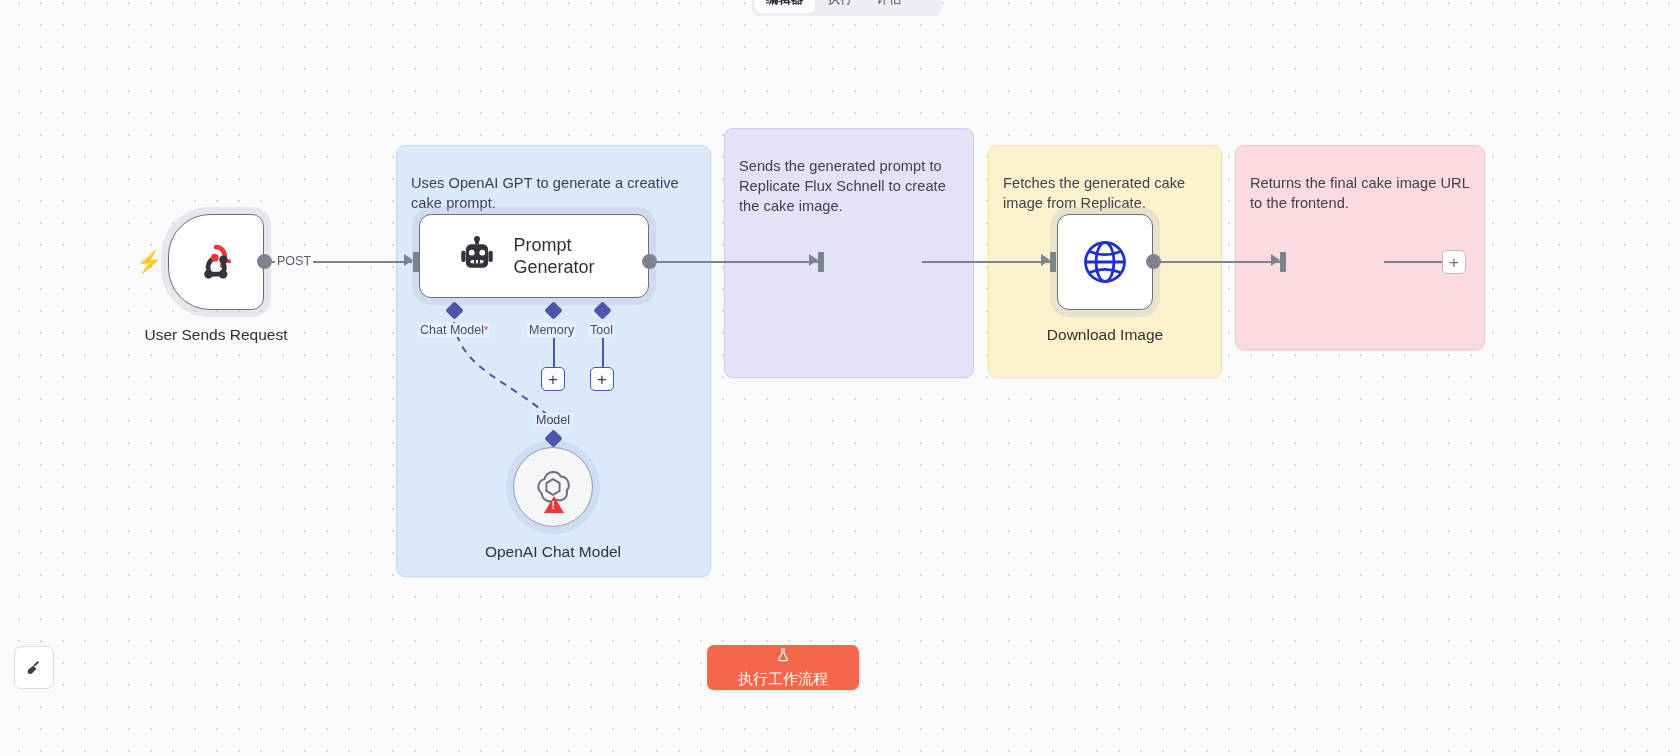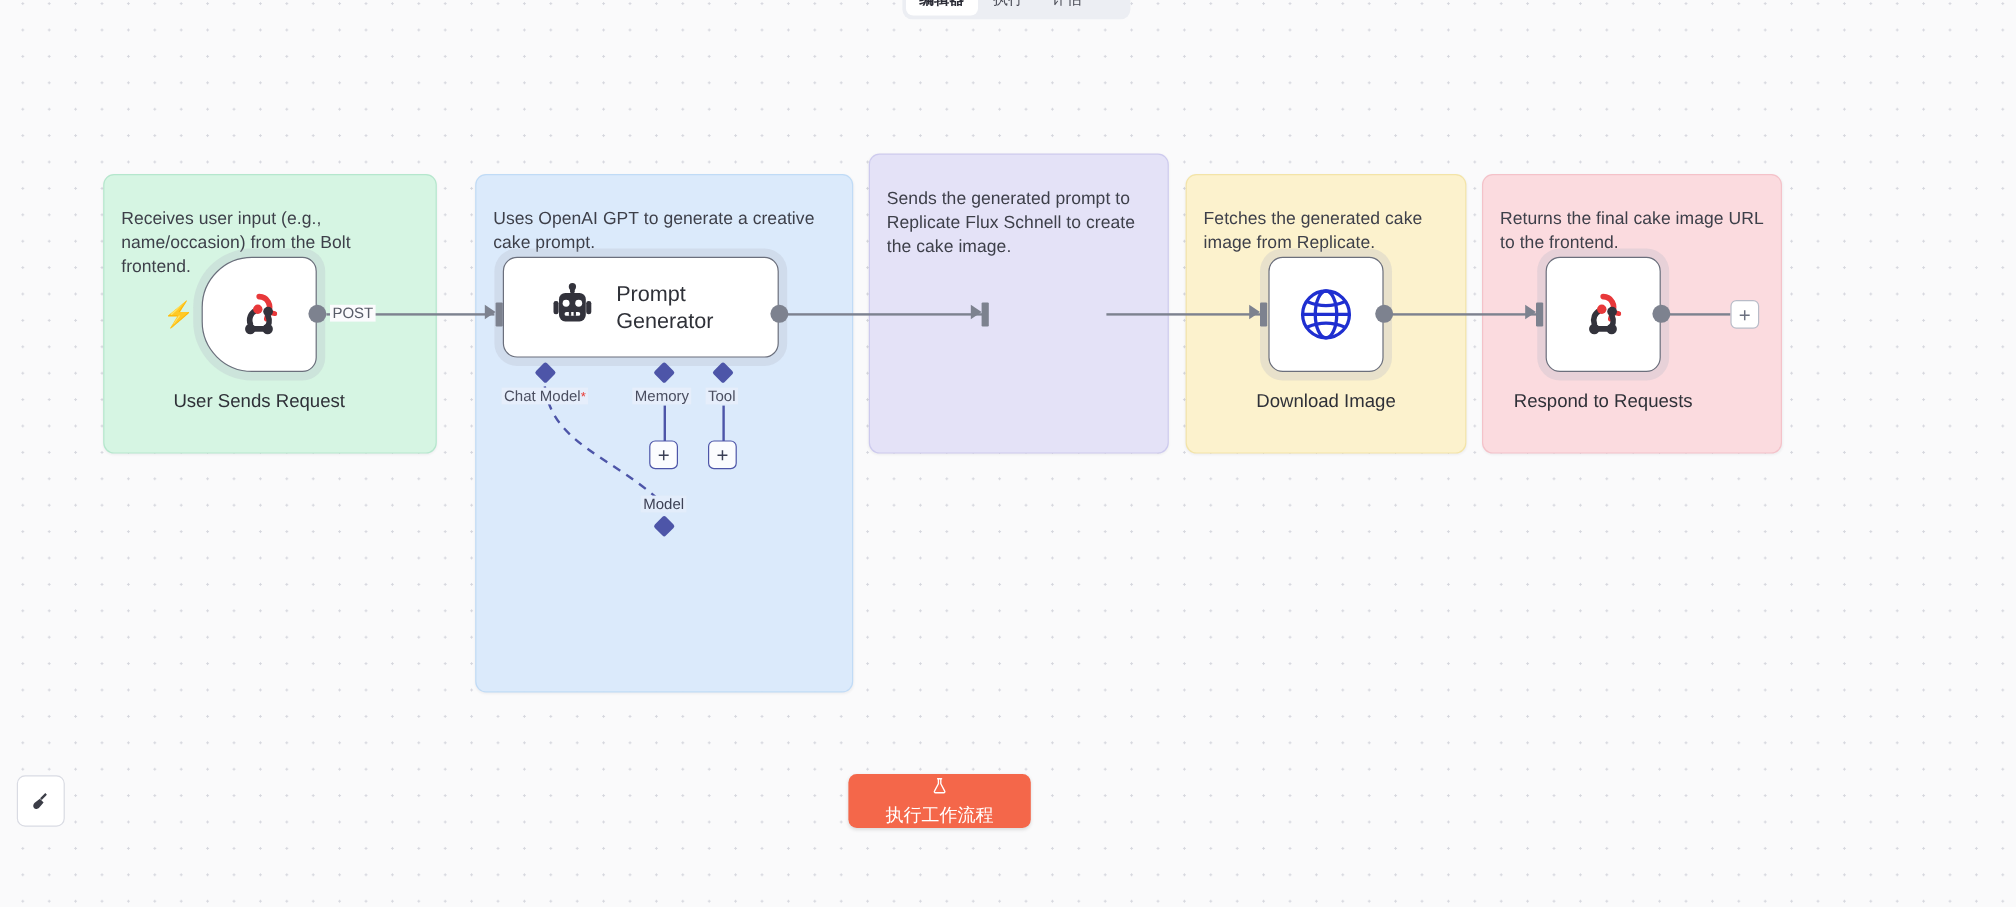--- a/index.html
+++ b/index.html
@@ -234,37 +234,34 @@
 <body>
 
 <div id="canvas">
 
   <div id="tabbar">
     <div class="tab active">编辑器</div>
     <div class="tab">执行</div>
     <div class="tab">评估</div>
   </div>
 
-  <div class="sticky" style="left:86px; top:145px; width:278px; height:233px; background:#d6f5e3; border-color:#b5e7cd;">
-    <div class="note-text">Receives user input (e.g., name/occasion) from the Bolt frontend.</div>
-  </div>
 
   <div class="sticky" style="left:396px; top:145px; width:315px; height:432px; background:#dbeafb; border-color:#c0dbf6;">
     <div class="note-text">Uses OpenAI GPT to generate a creative cake prompt.</div>
   </div>
 
   <div class="sticky" style="left:724px; top:128px; width:250px; height:250px; background:#e4e2f7; border-color:#cdcaee;">
     <div class="note-text">Sends the generated prompt to Replicate Flux Schnell to create the cake image.</div>
   </div>
 
   <div class="sticky" style="left:988px; top:145px; width:234px; height:233px; background:#fcf2cd; border-color:#f3e4a8;">
     <div class="note-text">Fetches the generated cake image from Replicate.</div>
   </div>
 
-  <div class="sticky" style="left:1235px; top:145px; width:250px; height:233px; background:#fbdbdf; border-color:#f4c2c9;">
+  <div class="sticky" style="left:1235px; top:145px; width:250px; height:205px; background:#fbdbdf; border-color:#f4c2c9;">
     <div class="note-text">Returns the final cake image URL to the frontend.</div>
   </div>
 
   <div class="wire" style="left:272px; top:261px; width:140px;"></div>
 
   <div class="wire" style="left:648px; top:261px; width:172px;"></div>
 
   <div class="wire" style="left:922px; top:261px; width:130px;"></div>
 
   <div class="wire" style="left:1152px; top:261px; width:130px;"></div>
@@ -330,20 +327,30 @@
   <div class="vwire" style="left:602px; top:338px; height:30px;"></div>
   <div class="plus-sq" style="left:590px; top:367px;">+</div>
 
   <svg style="position:absolute; left:430px; top:300px; width:180px; height:150px; z-index:7;">
     <path d="M24 22 C 30 70, 80 80, 123 120" stroke="#4d55a8" stroke-width="2" fill="none" stroke-dasharray="7 6"></path>
   </svg>
 
   <div class="wire-label" style="left:534px; top:413px; background:#e3edfb; color:#3d4155;">Model</div>
   <div class="diamond" style="left:547px; top:432px;"></div>
 
+  <div class="node" style="left:513px; top:447px;">
+    <div class="node-round">
+      <svg width="42" height="42" viewBox="0 0 64 64">
+        <path d="M32 9 c6 0 10 3 12 7 c5 0 9 3 11 8 c2 5 1 10 -2 13 c1 5 0 10 -4 13 c-4 3 -9 3 -13 1 c-3 3 -8 4 -13 2 c-5 -2 -8 -6 -8 -11 c-4 -3 -6 -8 -5 -13 c1 -5 5 -8 9 -9 c1 -6 7 -11 13 -11 z" fill="none" stroke="#6d6f78" stroke-width="3"></path>
+        <path d="M32 20 l10 6 v12 l-10 6 l-10 -6 v-12 z" fill="none" stroke="#6d6f78" stroke-width="3"></path>
+      </svg>
+      <div class="warn" style="left:30px; top:48px;"></div>
+    </div>
+    <div class="node-label" style="top:96px;">OpenAI Chat Model</div>
+  </div>
 
   <div class="arrow-in" style="left:809px; top:254px;"></div>
   <div class="bar-in" style="left:818px; top:252px;"></div>
 
 
   <div class="arrow-in" style="left:1041px; top:254px;"></div>
   <div class="bar-in" style="left:1050px; top:252px;"></div>
 
   <div class="node" style="left:1057px; top:214px;">
     <div class="node-box square">
@@ -355,39 +362,20 @@
         <path d="M13 45 q19 -8 38 0" fill="none" stroke="#1f2fd0" stroke-width="3.4"></path>
       </svg>
     </div>
     <div class="dot-out" style="left:89px; top:40px;"></div>
     <div class="node-label">Download Image</div>
   </div>
 
   <div class="arrow-in" style="left:1271px; top:254px;"></div>
   <div class="bar-in" style="left:1280px; top:252px;"></div>
 
-  <div class="node" style="left:1288px; top:214px;">
-    <div class="node-box square">
-      <svg width="50" height="50" viewBox="0 0 64 64">
-        <g fill="none" stroke-linecap="round">
-          <path d="M32 13 a11 11 0 0 1 9.5 16.6" stroke="#e8383a" stroke-width="6"></path>
-          <path d="M41.5 29.6 l-2 7.5 M41.5 29.6 l7.2 1.6" stroke="#e8383a" stroke-width="5"></path>
-          <circle cx="41.5" cy="29" r="5.2" fill="#33333c"></circle>
-          <path d="M41.5 34 a11.5 11.5 0 0 1 -2.2 13" stroke="#33333c" stroke-width="6"></path>
-          <circle cx="41" cy="47.5" r="5.6" fill="#33333c"></circle>
-          <path d="M36 47.5 H26" stroke="#33333c" stroke-width="6"></path>
-          <circle cx="22.5" cy="47.5" r="5.6" fill="#33333c"></circle>
-          <path d="M22.5 42 a11.5 11.5 0 0 1 5.5 -14" stroke="#33333c" stroke-width="6"></path>
-          <circle cx="30.5" cy="26.5" r="5" fill="#e8383a"></circle>
-        </g>
-      </svg>
-    </div>
-    <div class="dot-out" style="left:89px; top:40px;"></div>
-    <div class="node-label">Respond to Requests</div>
-  </div>
 
   <div class="plus-sq gray" style="left:1442px; top:250px;">+</div>
 
   <div id="clean-btn">
     <svg width="20" height="20" viewBox="0 0 24 24">
       <path d="M16.5 3.5 l1.6 1.6 -5.2 5.2 -1.6 -1.6 z" fill="#3b3d47"></path>
       <path d="M11.1 9.2 l3.7 3.7 -4.3 4.9 c-1.6 1.8 -4.1 1.9 -5.3 .6 c-1.2 -1.2 -1.0 -3.6 .7 -5.2 z" fill="#3b3d47"></path>
     </svg>
   </div>
 

